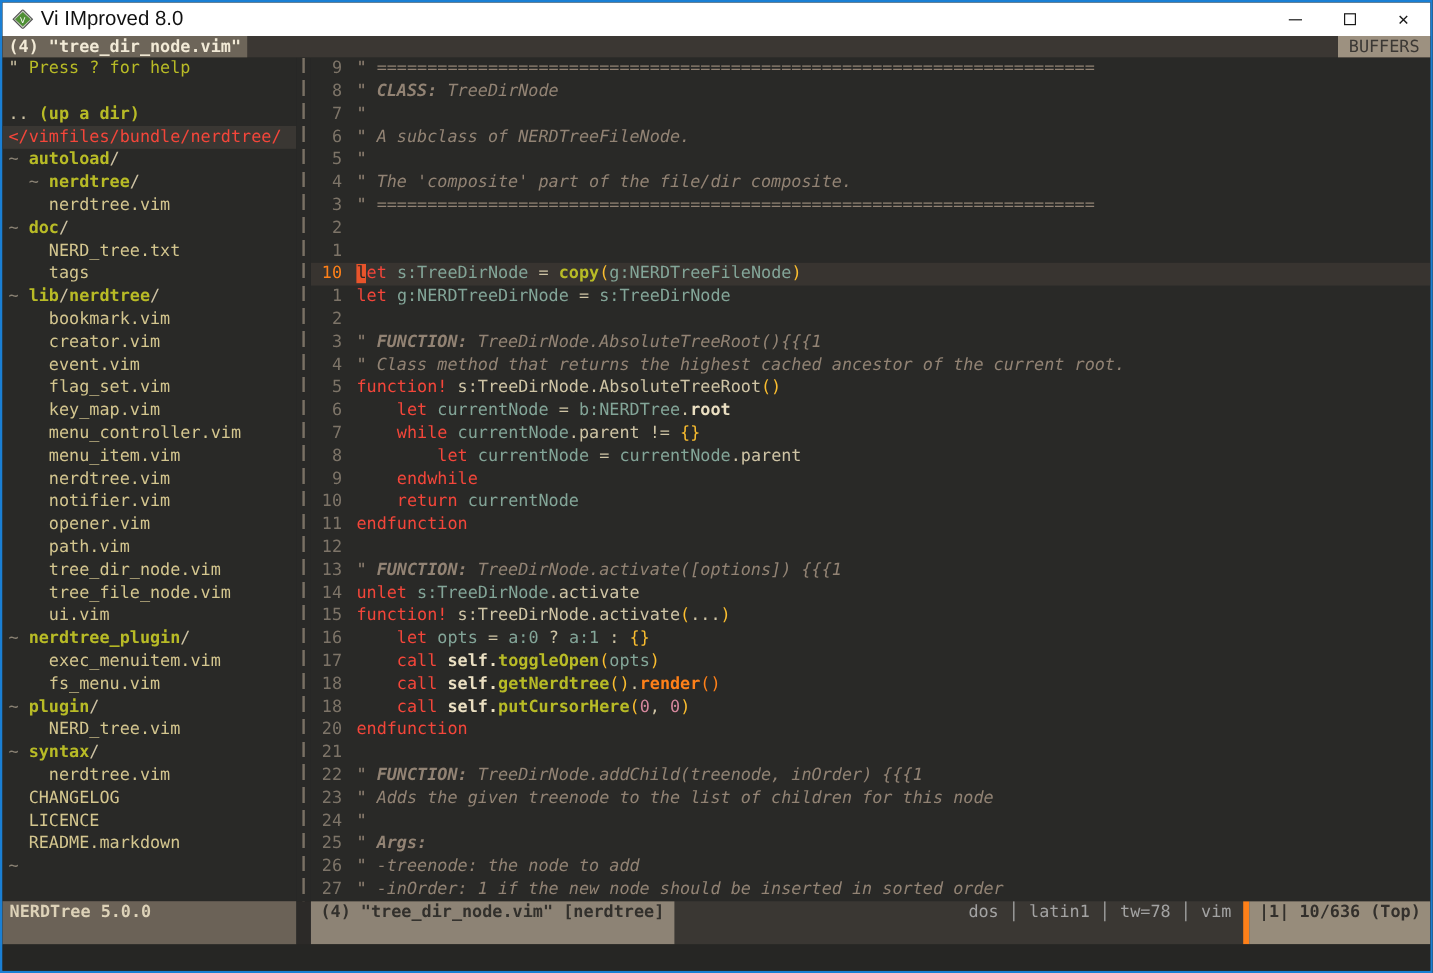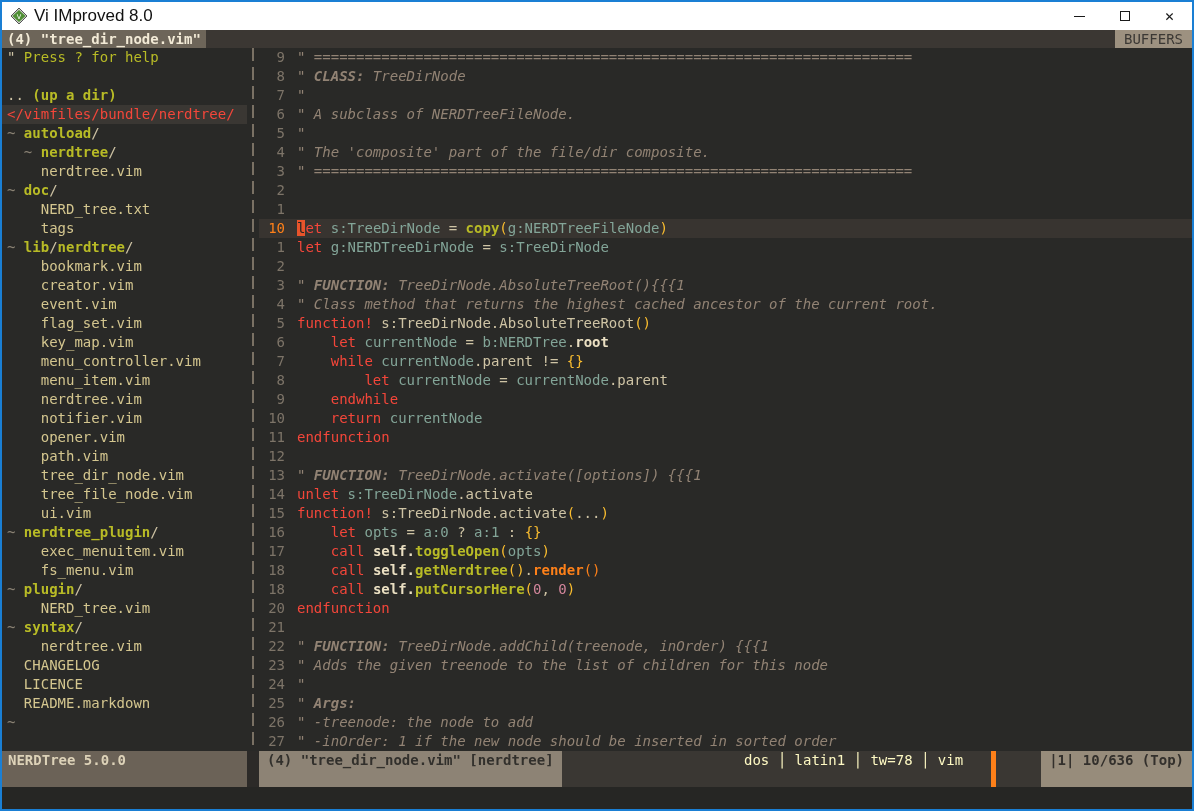--- a/index.html
+++ b/index.html
@@ -56,23 +56,23 @@
   .s-f   { color:#d4c68f; }
   .s-red { color:#f4463a; }
   .s-cur { background:#e8542b; color:#262624; }
   
   .statusline { height:36px; display:flex; flex:0 0 auto; line-height:19px; font-weight:bold; }
   .st-nerdtree { width:245px; background:#6b6257; color:#ddd2b8; padding-left:6px; white-space:pre; }
   .st-gap { width:12px; background:#2c2a28; }
   .st-main { flex:1; background:#3a3733; display:flex; overflow:hidden; }
   .st-file-chip { background:#8d8375; color:#32302c; padding:0 8px; white-space:pre; }
   .st-fill { flex:1; }
-  .st-right { color:#fef9c3; font-weight:normal; padding-right:28px; white-space:pre; }
+  .st-right { color:#a3a3a3; font-weight:normal; padding-right:10px; white-space:pre; }
   .st-orange { width:5px; background:#fe8019; }
-  .st-pos-chip { background:#978c7b; color:#33302c; padding:0 8px; white-space:pre;margin-left:45px; }
+  .st-pos-chip { background:#978c7b; color:#33302c; padding:0 8px; white-space:pre; }
   
   .cmdline { flex:1; background:#262624; }
 </style>
 </head>
 <body>
 
 <div class="window">
 
   <div class="titlebar">
     <span class="title-icon">

